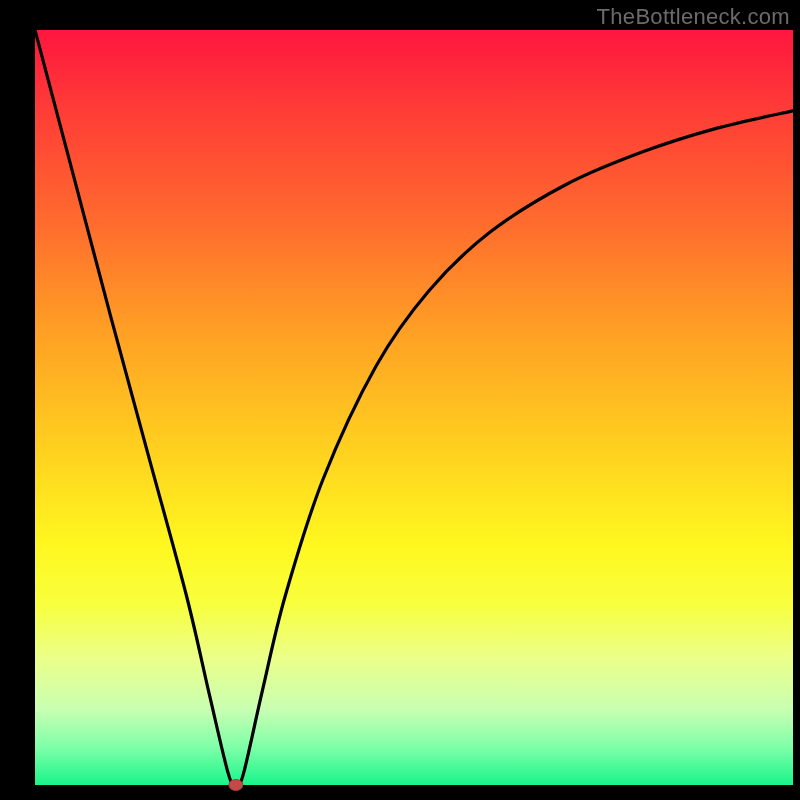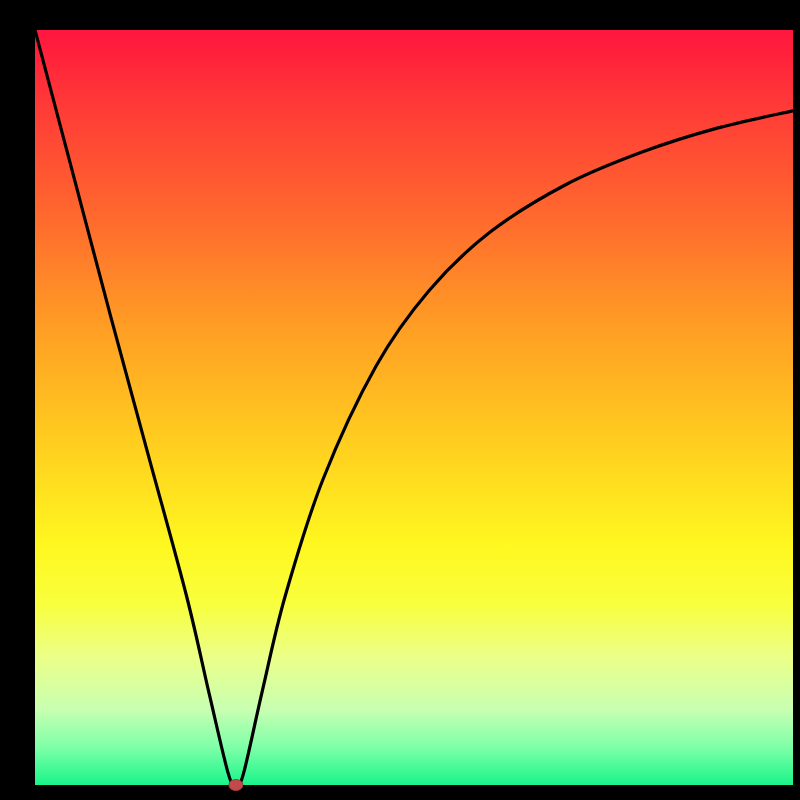--- a/index.html
+++ b/index.html
@@ -29,20 +29,21 @@
   svg {
     position: absolute;
     top: 0;
     left: 0;
   }
 </style>
 </head>
 <body>
 <div class="frame">
 
+<div class="watermark">TheBottleneck.com</div>
 
 <svg width="800" height="800" viewBox="0 0 800 800">
   <defs>
     <linearGradient id="bg-grad" x1="0" y1="0" x2="0" y2="1">
           <stop offset="0%" stop-color="#ff163e"></stop>
           <stop offset="10%" stop-color="#ff3a37"></stop>
           <stop offset="25%" stop-color="#ff6a2e"></stop>
           <stop offset="40%" stop-color="#ffa024"></stop>
           <stop offset="55.00000000000001%" stop-color="#ffcf1f"></stop>
           <stop offset="68%" stop-color="#fff71f"></stop>

